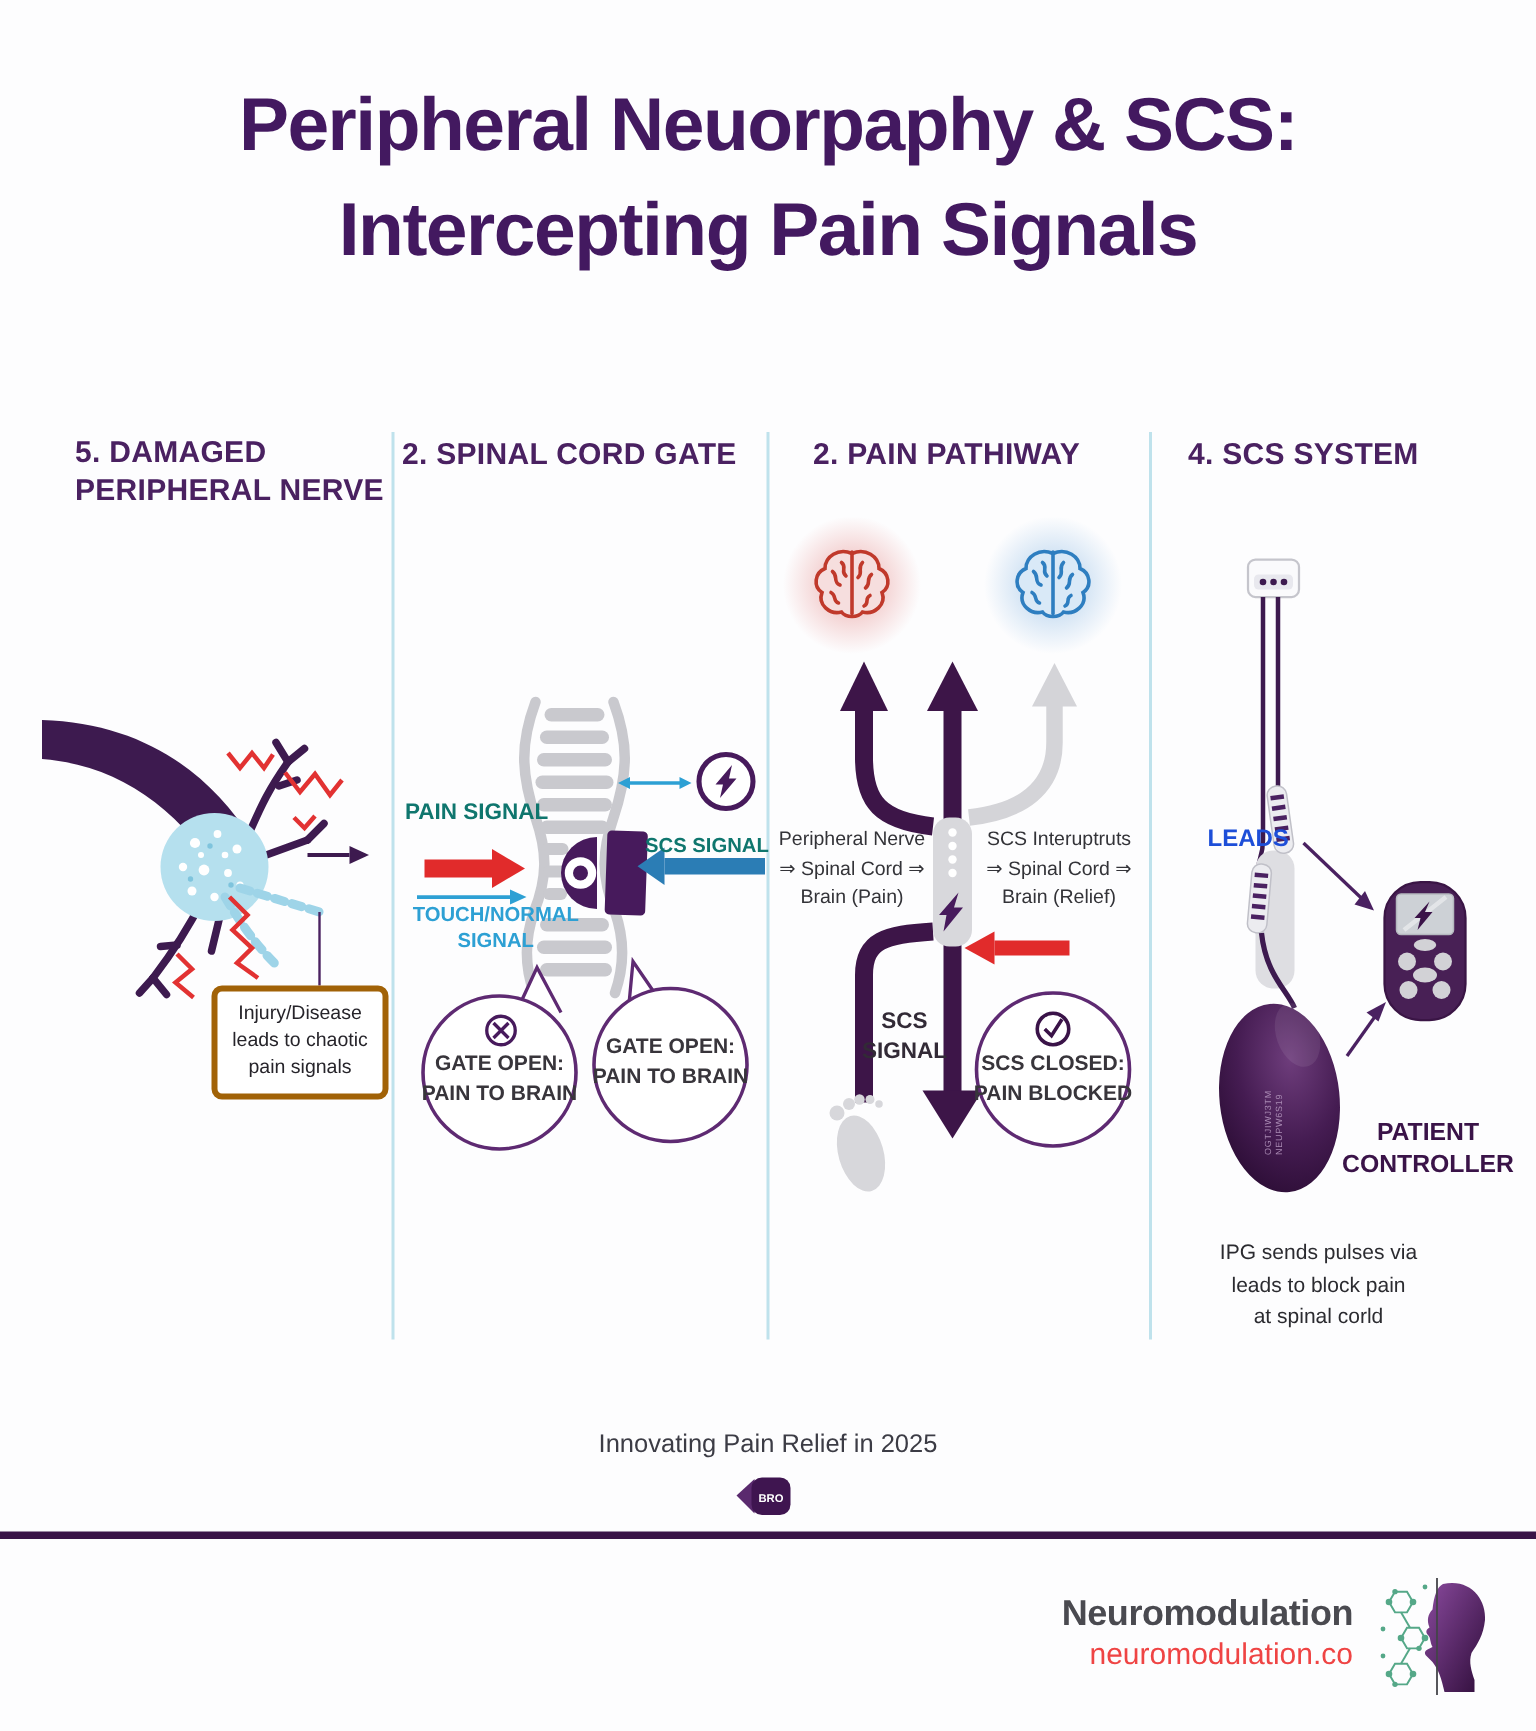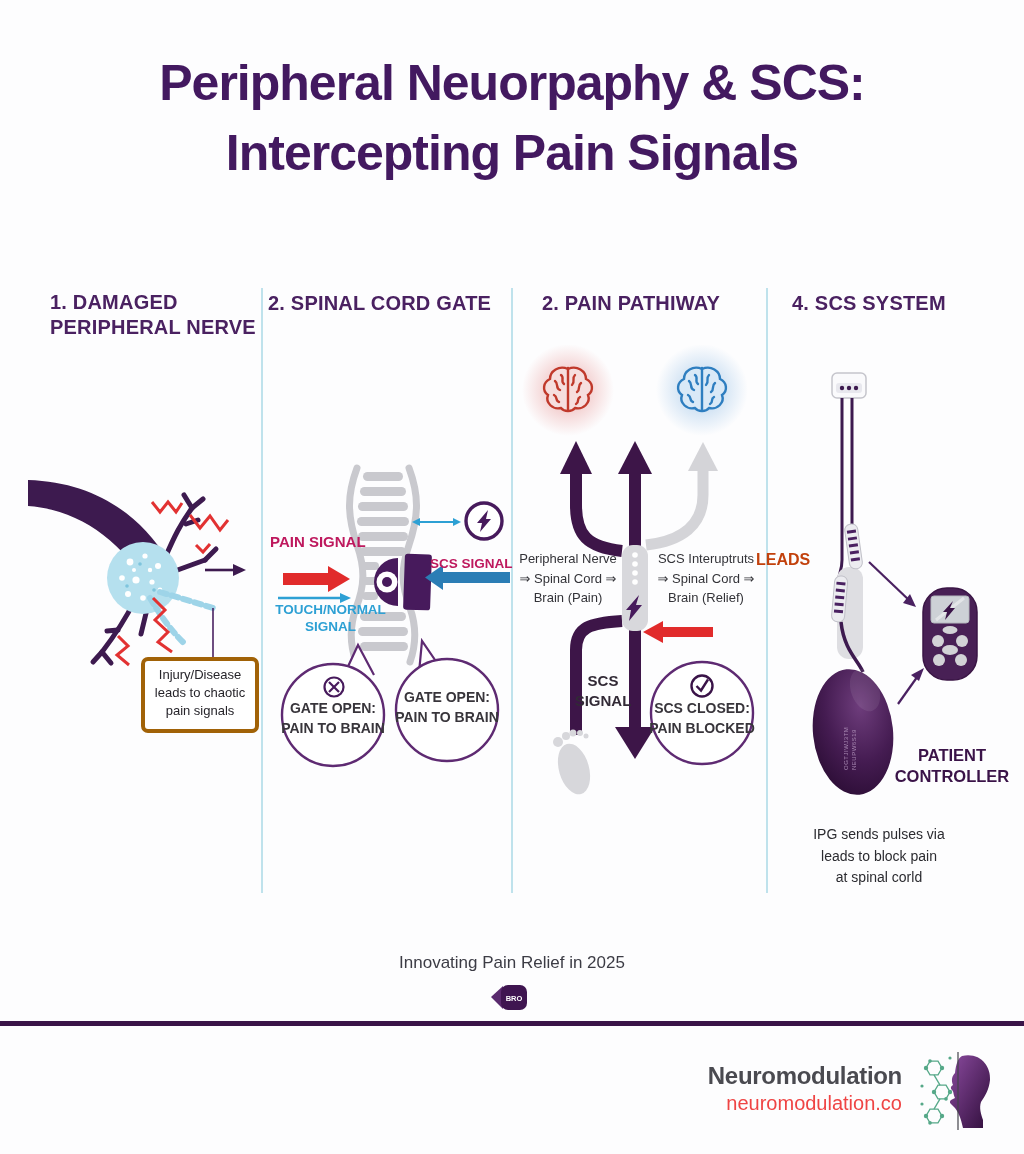--- a/index.html
+++ b/index.html
@@ -3,21 +3,21 @@
 <meta charset="utf-8">
 <style>
   html,body{margin:0;padding:0;background:#ffffff;}
   #canvas{position:relative;width:1024px;height:1154px;background:#fdfdfe;overflow:hidden;
           font-family:"Liberation Sans", sans-serif;}
   .abs{position:absolute;}
   .pre{white-space:pre-line;}
   .title-line{width:1024px;text-align:center;font-weight:bold;color:#431960;
               font-size:50px;letter-spacing:-1px;line-height:1.0;}
   .hdr{font-weight:bold;color:#4a2161;font-size:20px;line-height:1.25;letter-spacing:.2px;}
-  .sig-lbl{font-weight:bold;color:#be185d;}
+  .sig-lbl{font-weight:bold;color:#0f766e;}
   .touch-lbl{font-weight:bold;color:#2da0d4;text-align:center;line-height:1.25;}
   .bubble-txt{font-weight:bold;color:#38353b;font-size:14px;text-align:center;line-height:1.4;}
   .path-txt{color:#333338;font-size:13px;text-align:center;line-height:1.5;}
   .implant-lbl{font-weight:bold;color:#322a36;font-size:15px;text-align:center;line-height:1.3;}
   .note-box{border:4px solid #a16207;border-radius:7px;background:#ffffff;color:#26242a;
             font-size:13px;text-align:center;line-height:1.38;padding-top:5px;}
   .cap4{color:#2b2b30;font-size:14px;text-align:center;line-height:1.55;}
   .divider{width:2px;background:#bfe2ec;}
   .tagline{width:1024px;text-align:center;color:#3c3c45;font-size:17px;}
   .hr-purple{left:0;top:1021px;width:1024px;height:5px;background:#3a1448;}
@@ -31,21 +31,21 @@
 
 <div id="canvas">
 
   <div class="abs title-line" style="left:0;top:58px;">Peripheral Neuorpaphy &amp; SCS:</div>
   <div class="abs title-line" style="left:0;top:128px;">Intercepting Pain Signals</div>
 
   <div class="abs divider" style="left:261px;top:288px;height:605px;"></div>
   <div class="abs divider" style="left:511px;top:288px;height:605px;"></div>
   <div class="abs divider" style="left:766px;top:288px;height:605px;"></div>
 
-  <div class="abs hdr pre" style="left:50px;top:290px;">1. DAMAGED
+  <div class="abs hdr pre" style="left:50px;top:290px;">5. DAMAGED
 PERIPHERAL NERVE</div>
   <div class="abs hdr" style="left:268px;top:291px;">2. SPINAL CORD GATE</div>
   <div class="abs hdr" style="left:542px;top:291px;">2. PAIN PATHIWAY</div>
   <div class="abs hdr" style="left:792px;top:291px;">4. SCS SYSTEM</div>
 
   <svg class="abs" style="left:0;top:440px;" width="262" height="330" viewBox="0 0 262 330">
     <g>
       <path d="M28,40 C95,42 140,75 168,120 L150,148 C120,100 80,70 28,66 Z" fill="#3d1a4f"></path>
       <circle cx="152" cy="138" r="26" fill="#3d1a4f"></circle>
       <g stroke="#3d1a4f" stroke-width="5" fill="none" stroke-linecap="round">
@@ -316,21 +316,21 @@
       <g fill="#d2d2d6">
         <ellipse cx="182" cy="270" rx="7.5" ry="4"></ellipse>
         <circle cx="170" cy="281" r="6"></circle>
           <circle cx="194" cy="281" r="6"></circle>
         <ellipse cx="182" cy="290" rx="8" ry="5"></ellipse>
         <circle cx="171" cy="300" r="6"></circle>
           <circle cx="193" cy="300" r="6"></circle>
       </g>
     </g>
   </svg>
-  <div class="abs sig-lbl" style="left:756px;top:551px;font-size:16px;color:#c2410c;">LEADS</div>
+  <div class="abs sig-lbl" style="left:805px;top:551px;font-size:16px;color:#1d4ed8;">LEADS</div>
   <div class="abs engraving pre" style="left:843px;top:700px;width:18px;height:70px;">OGTJIWJ3TM
 NEUPW6S19</div>
   <div class="abs cap4 pre" style="left:808px;top:824px;width:142px;">IPG sends pulses via
 leads to block pain
 at spinal corld</div>
   <div class="abs sig-lbl pre" style="left:893px;top:745px;width:118px;font-size:16.5px;color:#3a1348;text-align:center;line-height:1.25;">PATIENT
 CONTROLLER</div>
 
   <div class="abs tagline" style="left:0;top:953px;">Innovating Pain Relief in 2025</div>
   <svg class="abs" style="left:490px;top:982px;" width="40" height="31" viewBox="0 0 40 31">

